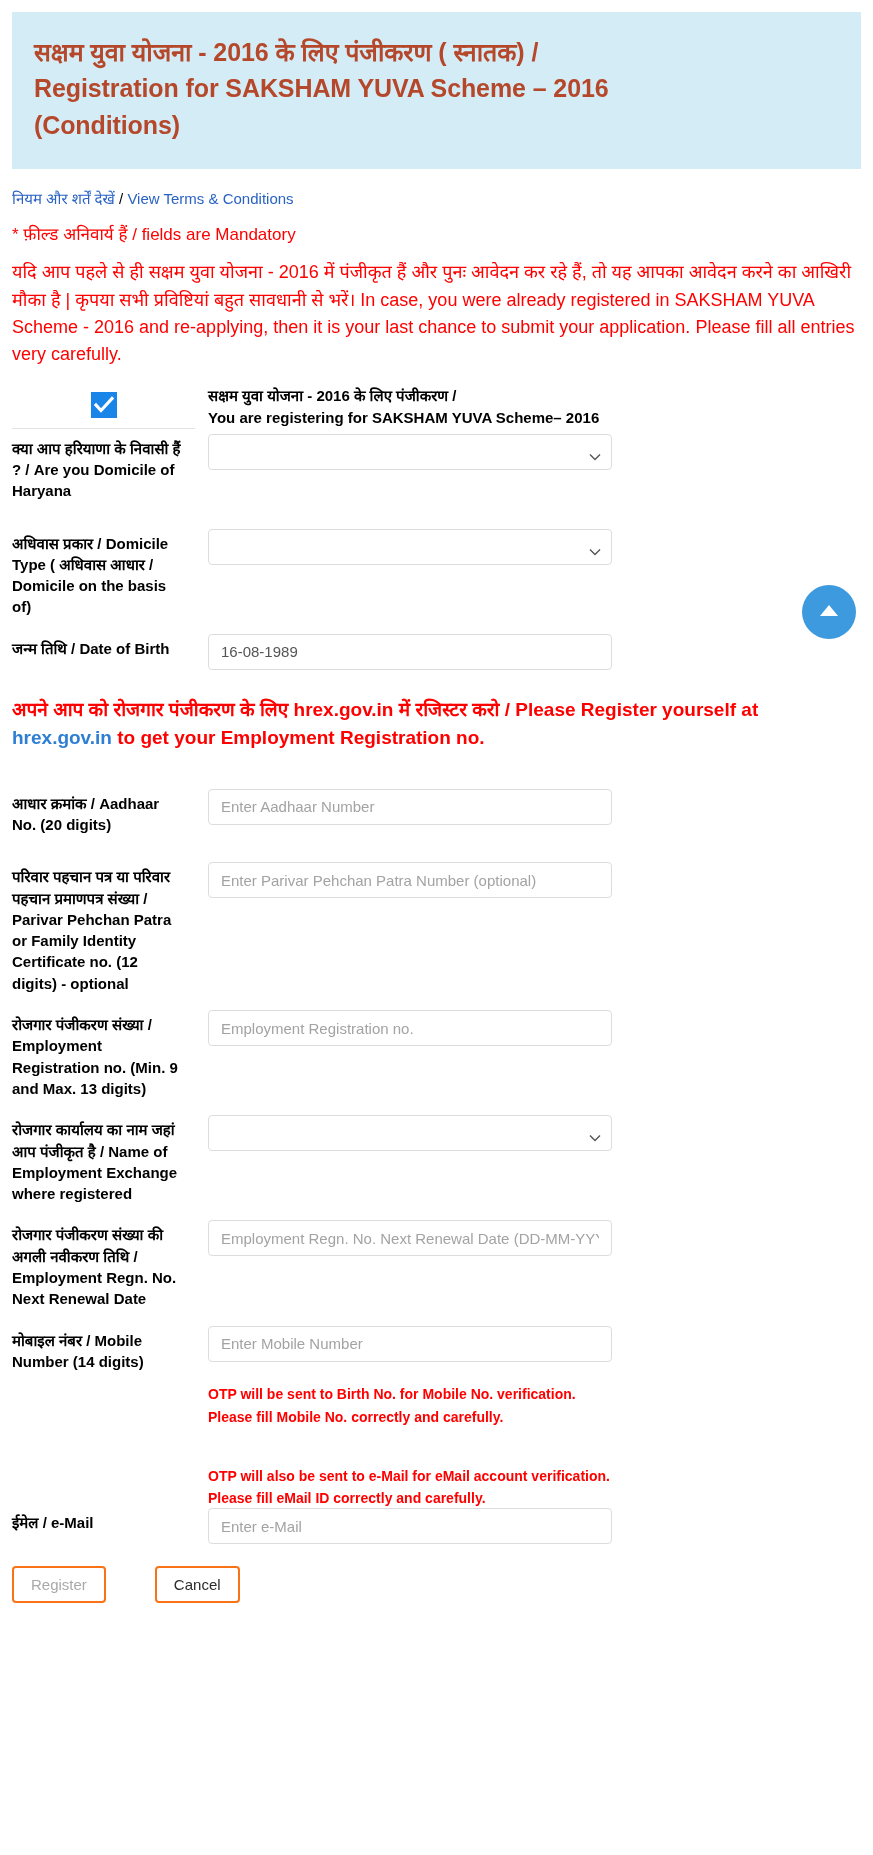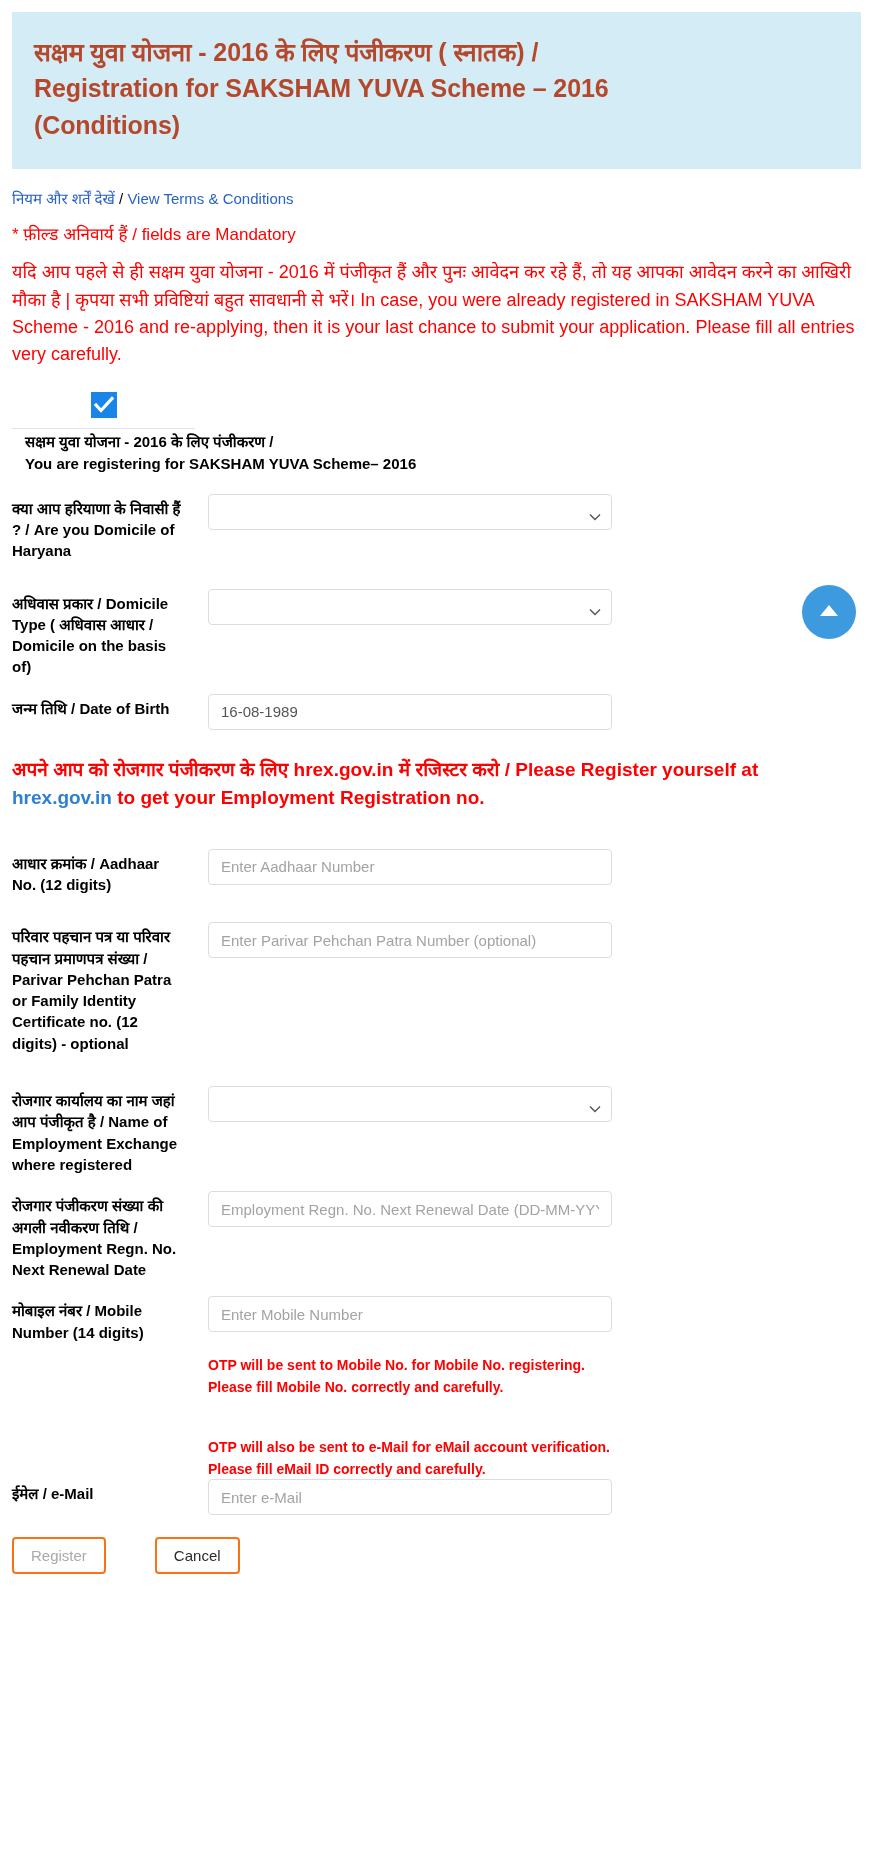--- a/index.html
+++ b/index.html
@@ -88,22 +88,21 @@
     padding-top: 4px;
   }
   .field-col {
     flex: 1;
     box-sizing: border-box;
     padding-left: 13px;
   }
 
   
   .cb-row {
-    margin-bottom: 18px;
-    flex-direction: column;
+    margin-bottom: 4px;
   }
   .cb-cell {
     width: 183px;
     min-width: 183px;
     box-sizing: border-box;
     border-bottom: 1px solid #e3e3e3;
     height: 46px;
     display: flex;
     align-items: center;
     justify-content: center;
@@ -318,35 +317,41 @@
     </div>
   </div>
 
   <div class="red-heading">
     <span>अपने आप को रोजगार पंजीकरण के लिए hrex.gov.in में रजिस्टर करो / Please Register yourself at </span><a class="linkblue" href="#">hrex.gov.in</a><span> to get your Employment Registration no.</span>
   </div>
 
   <div class="form" style="margin-top:0;">
 
     <div class="row">
-      <div class="label-col">आधार क्रमांक / Aadhaar No. (12 digits)</div>
+      <div class="label-col">आधार क्रमांक / Aadhaar No. (20 digits)</div>
       <div class="field-col">
         <input class="inp" type="text" placeholder="Enter Aadhaar Number" style="">
       </div>
     </div>
     <div class="row-gap-2"></div>
 
     <div class="row">
       <div class="label-col">परिवार पहचान पत्र या परिवार पहचान प्रमाणपत्र संख्या / Parivar Pehchan Patra or Family Identity Certificate no. (12 digits) - optional</div>
       <div class="field-col">
         <input class="inp" type="text" placeholder="Enter Parivar Pehchan Patra Number (optional)" style="">
       </div>
     </div>
     <div class="row-gap-1"></div>
 
+    <div class="row">
+      <div class="label-col">रोजगार पंजीकरण संख्या / Employment Registration no. (Min. 9 and Max. 13 digits)</div>
+      <div class="field-col">
+        <input class="inp" type="text" placeholder="Employment Registration no." style="">
+      </div>
+    </div>
     <div class="row-gap-1"></div>
 
     <div class="row">
       <div class="label-col">रोजगार कार्यालय का नाम जहां आप पंजीकृत है / Name of Employment Exchange where registered</div>
       <div class="field-col">
         <div class="sel-wrap">
           <select class="sel">
             <option>Select Exchange</option>
           </select>
           <span class="chev">
@@ -369,21 +374,21 @@
 
     <div class="row">
       <div class="label-col">मोबाइल नंबर / Mobile Number (14 digits)</div>
       <div class="field-col">
         <input class="inp" type="text" placeholder="Enter Mobile Number" style="">
       </div>
     </div>
     <div class="row">
       <div class="label-col"></div>
       <div class="field-col" style="padding-left:0;">
-        <div class="note-red">OTP will be sent to Mobile No. for Mobile No. registering.</div>
+        <div class="note-red">OTP will be sent to Birth No. for Mobile No. verification.</div>
         <div class="note-red" style="margin-top:2px;">Please fill Mobile No. correctly and carefully.</div>
       </div>
     </div>
     <div class="row-gap-2"></div>
 
     <div class="row">
       <div class="label-col"></div>
       <div class="field-col" style="padding-left:0;">
         <div class="note-red">OTP will also be sent to e-Mail for eMail account verification.</div>
         <div class="note-red" style="margin-top:2px;">Please fill eMail ID correctly and carefully.</div>

